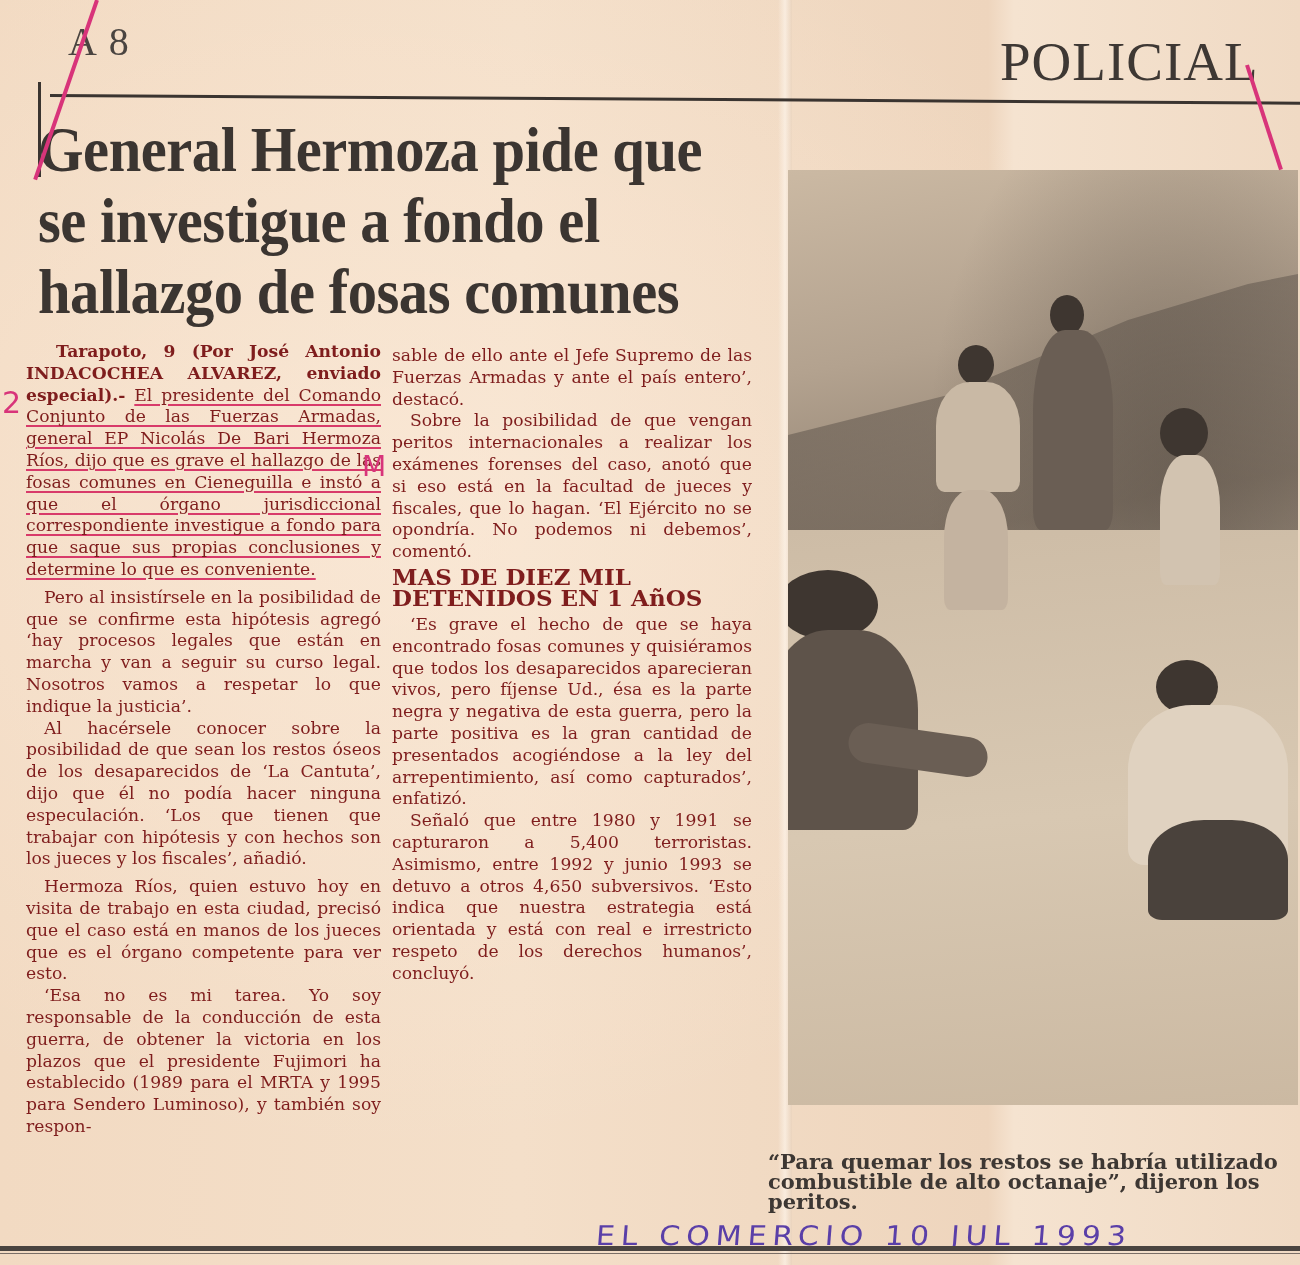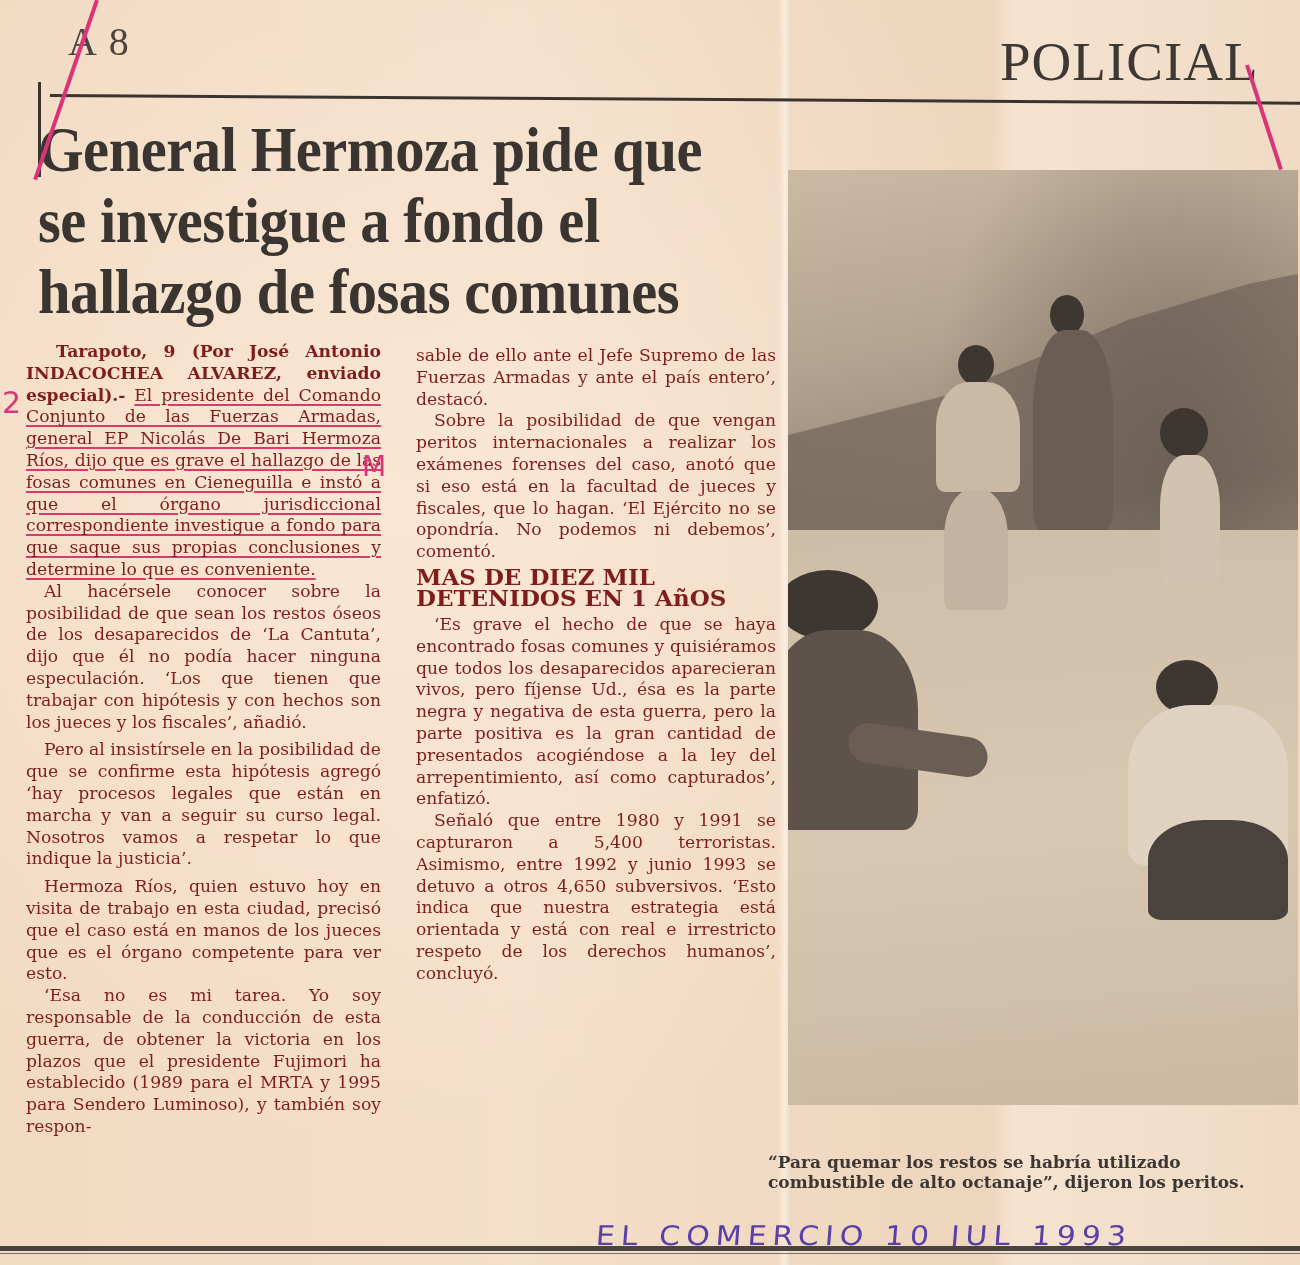--- a/index.html
+++ b/index.html
@@ -50,21 +50,21 @@
     }
     .headline div { white-space:nowrap; }
     .col {
       position:absolute; font-family:"DejaVu Serif", serif;
       font-size:17.2px; line-height:21.8px; color:#7f1d1d;
       text-align:justify;
     }
     .col p { margin:0; text-indent:18px; }
     .col p.noindent { text-indent:0; }
     .col1 { left:26px; top:341px; width:355px; }
-    .col2 { left:416px; top:345px; width:360px; }
+    .col2 { left:392px; top:345px; width:360px; }
     .byline { font-weight:bold; }
     .hl { text-decoration:underline; text-decoration-color:#d83a6a; text-decoration-thickness:2px; text-underline-offset:3px; }
     .subhead {
       font-weight:bold; font-size:23px; line-height:21px; margin:3px 0 2px 0; text-indent:0 !important;
       text-transform:none;
     }
     .photo {
       position:absolute; left:788px; top:170px; width:510px; height:935px;
       background:
         radial-gradient(ellipse at 75% 32%, rgba(90,80,70,0.55) 0%, rgba(0,0,0,0) 45%),
@@ -78,21 +78,21 @@
     }
     .photo .ground {
       position:absolute; left:0; top:360px; width:510px; height:575px;
       background:linear-gradient(175deg, #cdbca6 0%, #d8c8b2 50%, #cbb9a2 100%);
     }
     .figure { position:absolute; background:#5c524a; border-radius:40% 40% 10% 10%; }
     .head { position:absolute; background:#3e3630; border-radius:50%; }
     .caption {
       position:absolute; left:768px; top:1152px; width:520px;
       font-family:"DejaVu Serif", serif; font-weight:bold;
-      font-size:17px; line-height:20px; color:#3d3733;
+      font-size:21px; line-height:20px; color:#3d3733;
     }
     .handwriting {
       position:absolute; left:596px; top:1218px;
       font-family:"DejaVu Sans", sans-serif; font-size:30px; color:#5a3fa8;
       letter-spacing:6px; transform:scaleY(0.9) skewX(-4deg); white-space:nowrap;
     }
     .pink { position:absolute; background:#d8347a; }
     .margin-note {
       position:absolute; font-family:"DejaVu Sans", sans-serif; color:#d8347a; font-size:30px;
     }
@@ -112,22 +112,22 @@
   <div>General Hermoza pide que</div>
   <div>se investigue a fondo el</div>
   <div>hallazgo de fosas comunes</div>
 </div>
 
 <div class="col col1">
   <p class="noindent" style="text-indent:30px;">
     <span class="byline">Tarapoto, 9 (Por José Antonio INDACOCHEA ALVAREZ, enviado especial).-</span>
     <span class="hl">El presidente del Comando Conjunto de las Fuerzas Armadas, general EP Nicolás De Bari Hermoza Ríos, dijo que es grave el hallazgo de las fosas comunes en Cieneguilla e instó a que el órgano jurisdiccional correspondiente investigue a fondo para que saque sus propias conclusiones y determine lo que es conveniente.</span>
   </p>
+  <p style="margin-top:6px;">Pero al insistírsele en la posibilidad de que se confirme esta hipótesis agregó ‘hay procesos legales que están en marcha y van a seguir su curso legal. Nosotros vamos a respetar lo que indique la justicia’.</p>
   <p>Al hacérsele conocer sobre la posibilidad de que sean los restos óseos de los desaparecidos de ‘La Cantuta’, dijo que él no podía hacer ninguna especulación. ‘Los que tienen que trabajar con hipótesis y con hechos son los jueces y los fiscales’, añadió.</p>
-  <p style="margin-top:6px;">Pero al insistírsele en la posibilidad de que se confirme esta hipótesis agregó ‘hay procesos legales que están en marcha y van a seguir su curso legal. Nosotros vamos a respetar lo que indique la justicia’.</p>
   <p style="margin-top:6px;">Hermoza Ríos, quien estuvo hoy en visita de trabajo en esta ciudad, precisó que el caso está en manos de los jueces que es el órgano competente para ver esto.</p>
   <p>‘Esa no es mi tarea. Yo soy responsable de la conducción de esta guerra, de obtener la victoria en los plazos que el presidente Fujimori ha establecido (1989 para el MRTA y 1995 para Sendero Luminoso), y también soy respon-</p>
 </div>
 
 <div class="col col2">
   <p class="noindent">sable de ello ante el Jefe Supremo de las Fuerzas Armadas y ante el país entero’, destacó.</p>
   <p>Sobre la posibilidad de que vengan peritos internacionales a realizar los exámenes forenses del caso, anotó que si eso está en la facultad de jueces y fiscales, que lo hagan. ‘El Ejército no se opondría. No podemos ni debemos’, comentó.</p>
   <div class="subhead">
     <div>MAS DE DIEZ MIL</div>
     <div>DETENIDOS EN 1 AñOS</div>

